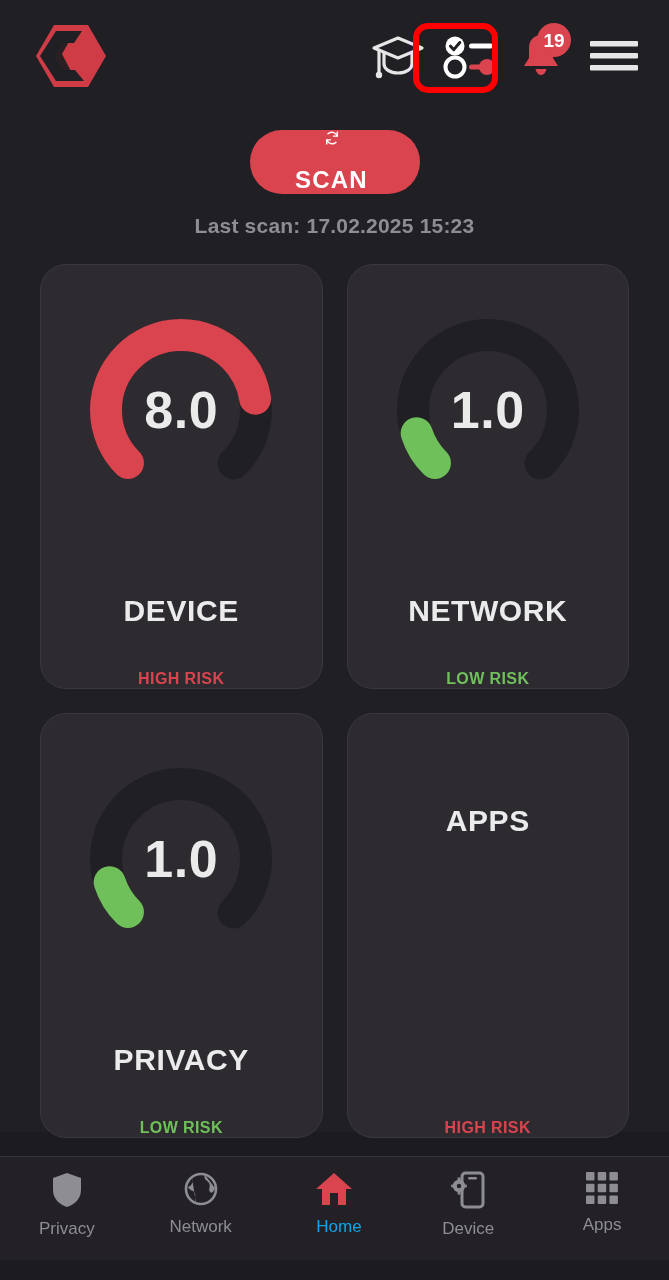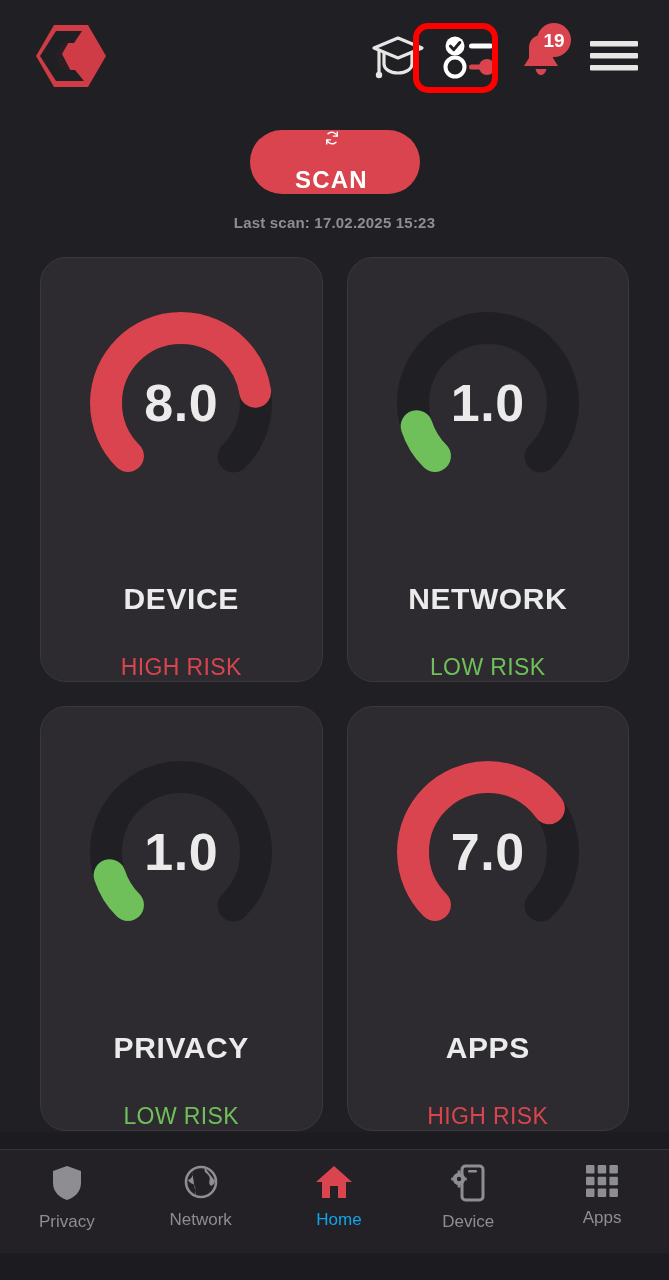--- a/index.html
+++ b/index.html
@@ -83,21 +83,21 @@
   }
   .scan-btn .label {
     color:#ffffff;
     font-size:24px;
     font-weight:bold;
     letter-spacing:1.2px;
   }
   .last-scan {
     margin-top:20px;
     color:#8d8d92;
-    font-size:15px;
+    font-size:21px;
     font-weight:bold;
     letter-spacing:0.2px;
   }
 
   
   .grid {
     flex:1 1 auto;
     display:grid;
     grid-template-columns:1fr 1fr;
     grid-template-rows:1fr 1fr;
@@ -132,22 +132,22 @@
   }
   .card-title {
     margin-top:48px;
     color:#ebebeb;
     font-size:30px;
     font-weight:bold;
     letter-spacing:0.6px;
   }
   .card-status {
     margin-top:10px;
-    font-size:23px;
-    font-weight:normal;
+    font-size:16px;
+    font-weight:bold;
     letter-spacing:0.4px;
   }
 
   
   .bottom-nav {
     flex:0 0 104px;
     border-top:1px solid #36343a;
     background:#232126;
     display:flex;
     align-items:flex-start;
@@ -268,27 +268,20 @@
           <circle class="gauge-track" cx="103" cy="103" r="75" fill="none" stroke="#201f23" stroke-width="32" stroke-linecap="round" stroke-dasharray="353.4291735288517 117.80972450961724" transform="rotate(135 103 103)"></circle>
           <circle class="gauge-fill" cx="103" cy="103" r="75" fill="none" stroke-width="32" stroke-linecap="round" stroke="#6fc05a" stroke-dasharray="35.34291735288517 435.89598068558377" transform="rotate(135 103 103)"></circle>
         </svg>
         <span class="gauge-value">1.0</span>
       </div>
       <div class="card-title">PRIVACY</div>
       <div class="card-status" style="color: rgb(111, 192, 90);">LOW RISK</div>
     </div>
 
     <div class="card">
-      <div class="gauge-wrap">
-        <svg viewBox="0 0 206 206">
-          <circle class="gauge-track" cx="103" cy="103" r="75" fill="none" stroke="#201f23" stroke-width="32" stroke-linecap="round" stroke-dasharray="353.4291735288517 117.80972450961724" transform="rotate(135 103 103)"></circle>
-          <circle class="gauge-fill" cx="103" cy="103" r="75" fill="none" stroke-width="32" stroke-linecap="round" stroke="#d9444f" stroke-dasharray="247.4004214701962 223.83847656827277" transform="rotate(135 103 103)"></circle>
-        </svg>
-        <span class="gauge-value">7.0</span>
-      </div>
       <div class="card-title">APPS</div>
       <div class="card-status" style="color: rgb(217, 68, 79);">HIGH RISK</div>
     </div>
   </div>
 
   <div class="bottom-nav">
 
     <button class="nav-item">
       <svg width="34" height="38" viewBox="0 0 34 38" fill="#8d8d92">
         <path d="M17 2 L31 7 L31 19 C31 28 24 34 17 36 C10 34 3 28 3 19 L3 7 Z"></path>

